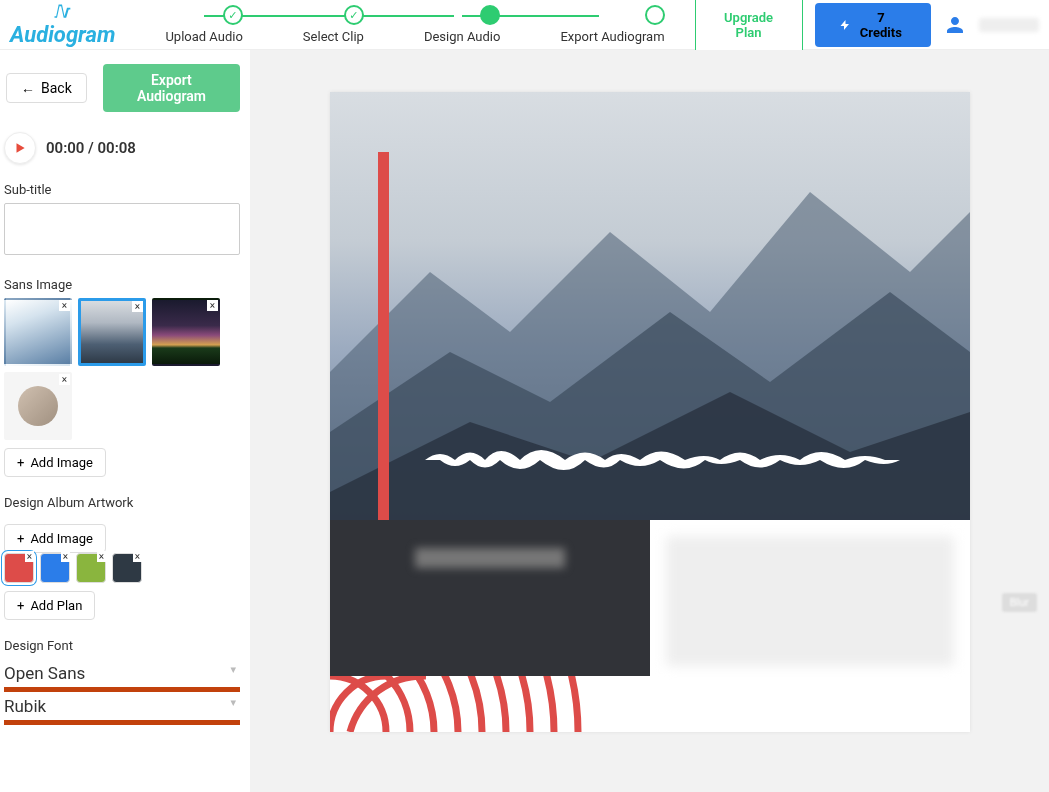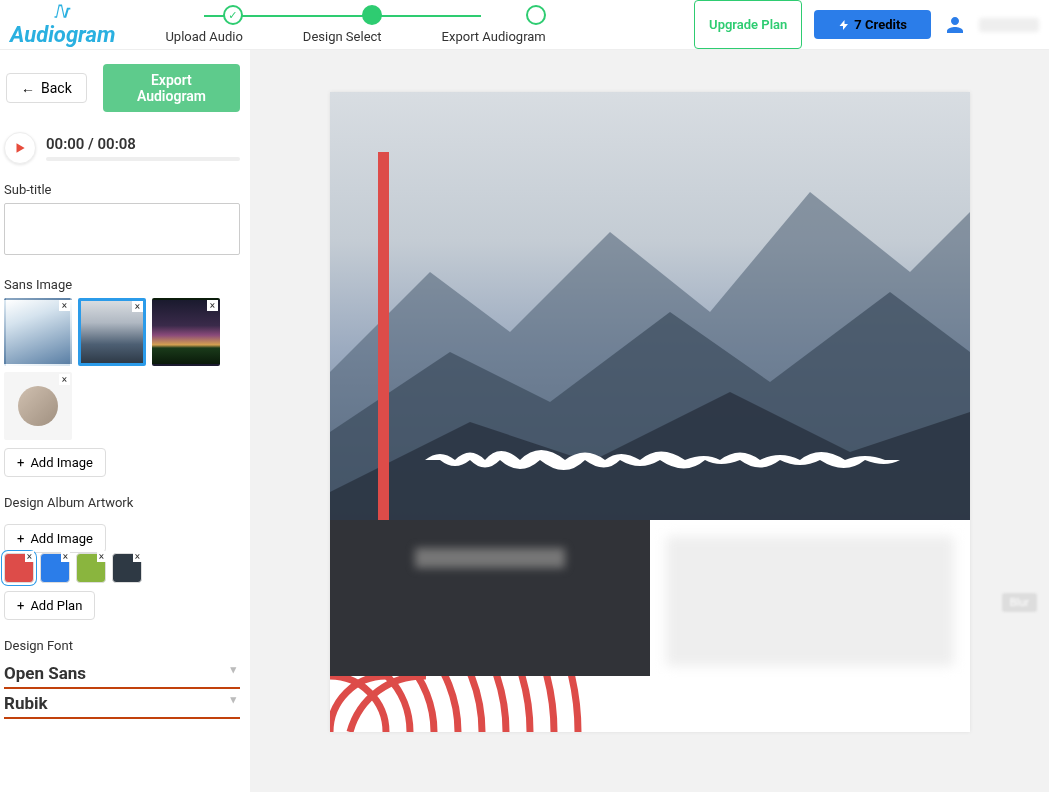--- a/index.html
+++ b/index.html
@@ -30,21 +30,21 @@
 .sidebar { width: 250px; padding: 14px 10px 10px 4px; overflow-y: auto; }
 .canvas-area { flex: 1; background: #f2f2f2; display: flex; align-items: flex-start; justify-content: center; padding-top: 42px; overflow: hidden; }
 
 .top-buttons { display: flex; gap: 16px; align-items: center; padding-left: 2px; }
 .btn-back { border: 1px solid #ddd; background: #fff; padding: 6px 14px; border-radius: 4px; font-size: 14px; cursor: pointer; display: flex; align-items: center; gap: 6px; }
 .btn-export { background: #5ecb8c; color: #fff; border: none; padding: 8px 14px; border-radius: 4px; font-size: 14px; font-weight: 600; cursor: pointer; }
 
 .player-row { display: flex; align-items: center; gap: 10px; margin-top: 20px; }
 .play-btn { width: 32px; height: 32px; border-radius: 50%; background: #fff; border: 1px solid #eee; box-shadow: 0 1px 3px rgba(0,0,0,0.1); display: flex; align-items: center; justify-content: center; cursor: pointer; }
 .play-btn svg { fill: #e74c3c; }
-.time-col { display: flex; flex-direction: column; flex: 1; }
+.time-col { display: flex; flex-direction: row; flex: 1; }
 .time-text { font-size: 15px; font-weight: 600; color: #333; }
 .progress-bar { height: 4px; background: #eee; border-radius: 2px; margin-top: 4px; }
 
 .field-label { font-size: 13px; color: #333; margin-top: 18px; margin-bottom: 6px; }
 .subtitle-input { width: 100%; height: 52px; border: 1px solid #ccc; border-radius: 2px; padding: 6px; resize: none; font-size: 13px; }
 .subtitle-input::placeholder { color: #ddd; filter: blur(2px); }
 
 .img-grid { display: flex; flex-wrap: wrap; gap: 6px; }
 .img-thumb { width: 68px; height: 68px; border-radius: 2px; position: relative; cursor: pointer; border: 2px solid transparent; overflow: hidden; }
 .img-thumb.selected { border: 3px solid #2b9be9; }
@@ -55,21 +55,21 @@
 .thumb-person { background: #f5f5f5; display:flex; align-items:center; justify-content:center; }
 .thumb-person::after { content:''; width:40px; height:40px; border-radius:50%; background: linear-gradient(135deg,#d0c0b0,#a09080); }
 
 .btn-add { border: 1px solid #ddd; background: #fff; padding: 6px 12px; border-radius: 4px; font-size: 13px; cursor: pointer; display: inline-flex; align-items: center; gap: 6px; margin-top: 8px; }
 
 .swatch-row { display: flex; gap: 6px; }
 .swatch { width: 30px; height: 30px; border-radius: 4px; border: 1px solid #ddd; position: relative; cursor: pointer; }
 .swatch .x { position: absolute; top: -3px; right: -1px; color: #333; font-size: 10px; background: #fff; padding: 0 2px; }
 .swatch.selected { box-shadow: 0 0 0 2px #fff, 0 0 0 3px #2b9be9; }
 
-.font-select { border-bottom: 2px solid #c2410c; padding: 4px 0; font-size: 17px; color: #333; position: relative; cursor: pointer; font-weight: bold; }
+.font-select { border-bottom: 5px solid #c2410c; padding: 4px 0; font-size: 17px; color: #333; position: relative; cursor: pointer; }
 .font-select::after { content: '▾'; position: absolute; right: 4px; color: #bbb; font-size: 11px; }
 
 .canvas { width: 640px; height: 640px; background: #fff; box-shadow: 0 0 4px rgba(0,0,0,0.08); position: relative; overflow: hidden; }
 .canvas-bg { position: absolute; top: 0; left: 0; right: 0; height: 428px; }
 .accent-bar { position: absolute; left: 48px; top: 60px; width: 11px; height: 490px; background: #dd4c49; }
 .waveform { position: absolute; left: 70px; right: 70px; top: 348px; }
 .waveform svg { width: 100%; height: 40px; }
 .canvas-bottom { position: absolute; left: 0; right: 0; top: 428px; height: 156px; background: #313338; display: flex; }
 .canvas-bottom-left { width: 320px; display: flex; align-items: flex-start; justify-content: center; padding-top: 28px; }
 .canvas-bottom-right { flex: 1; background: #fff; padding: 16px; }
@@ -88,22 +88,27 @@
       </svg>
     <span>Audiogram</span>
   </div>
   <div class="steps">
     <div class="step">
       <div class="step-circle done"></div>
       <div class="step-label">Upload Audio</div>
       <div class="step-line"></div>
     </div>
     <div class="step">
+      <div class="step-circle done"></div>
+      <div class="step-label">Select Clip</div>
+      <div class="step-line"></div>
+    </div>
+    <div class="step">
       <div class="step-circle active"></div>
-      <div class="step-label">Design Select</div>
+      <div class="step-label">Design Audio</div>
       <div class="step-line"></div>
     </div>
     <div class="step">
       <div class="step-circle pending"></div>
       <div class="step-label">Export Audiogram</div>
     </div>
   </div>
   <div class="header-actions">
     <button class="btn-upgrade">Upgrade Plan</button>
     <button class="btn-credits">

